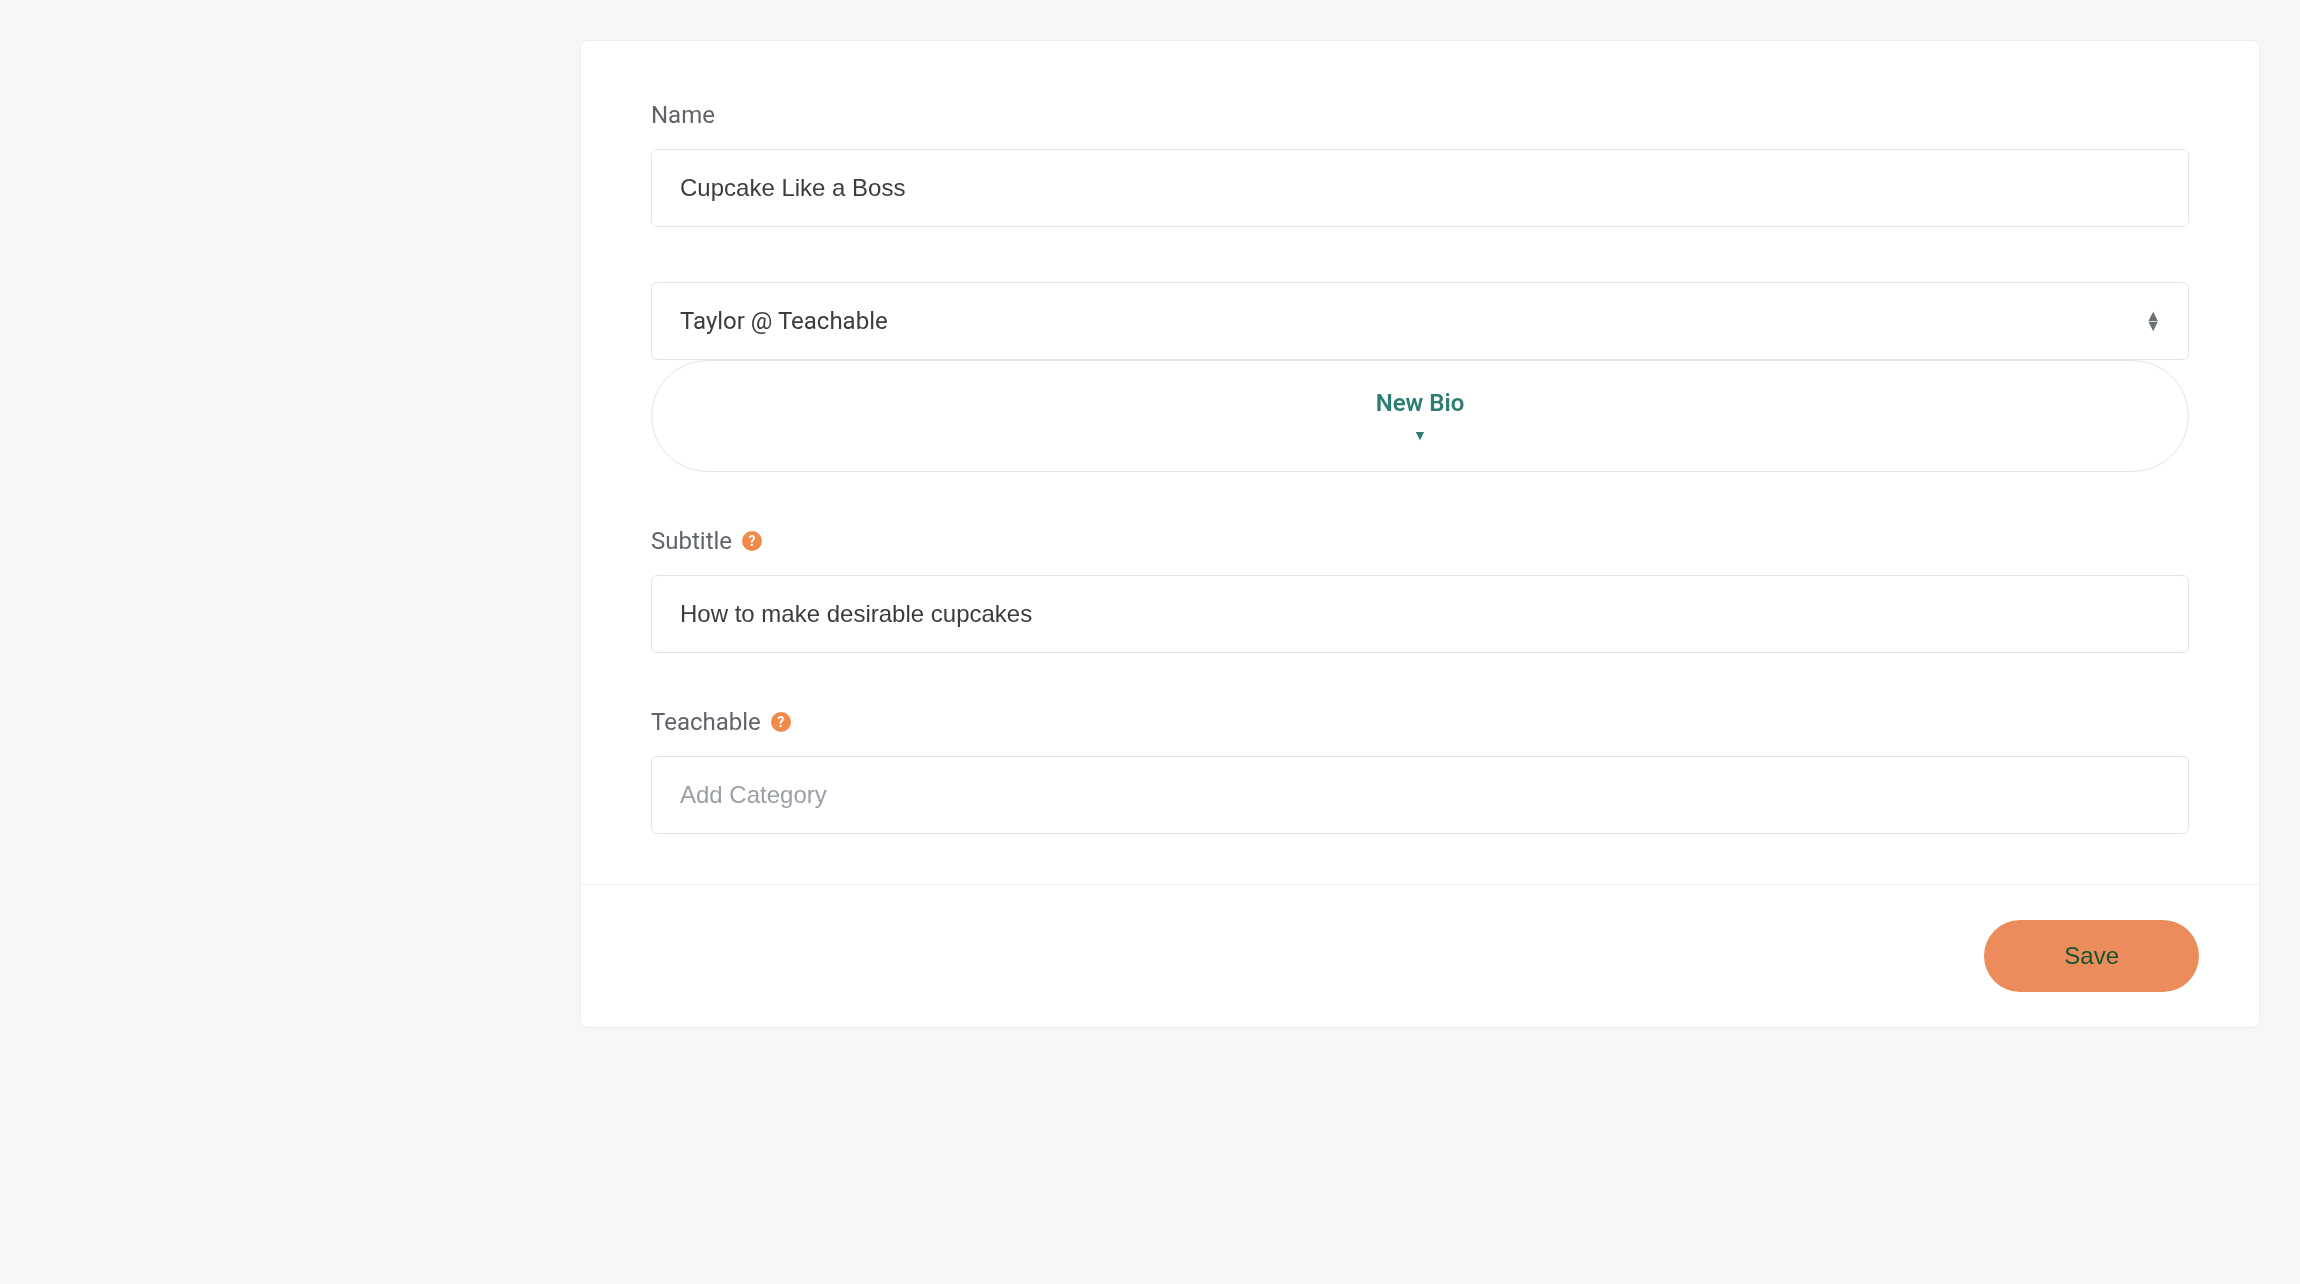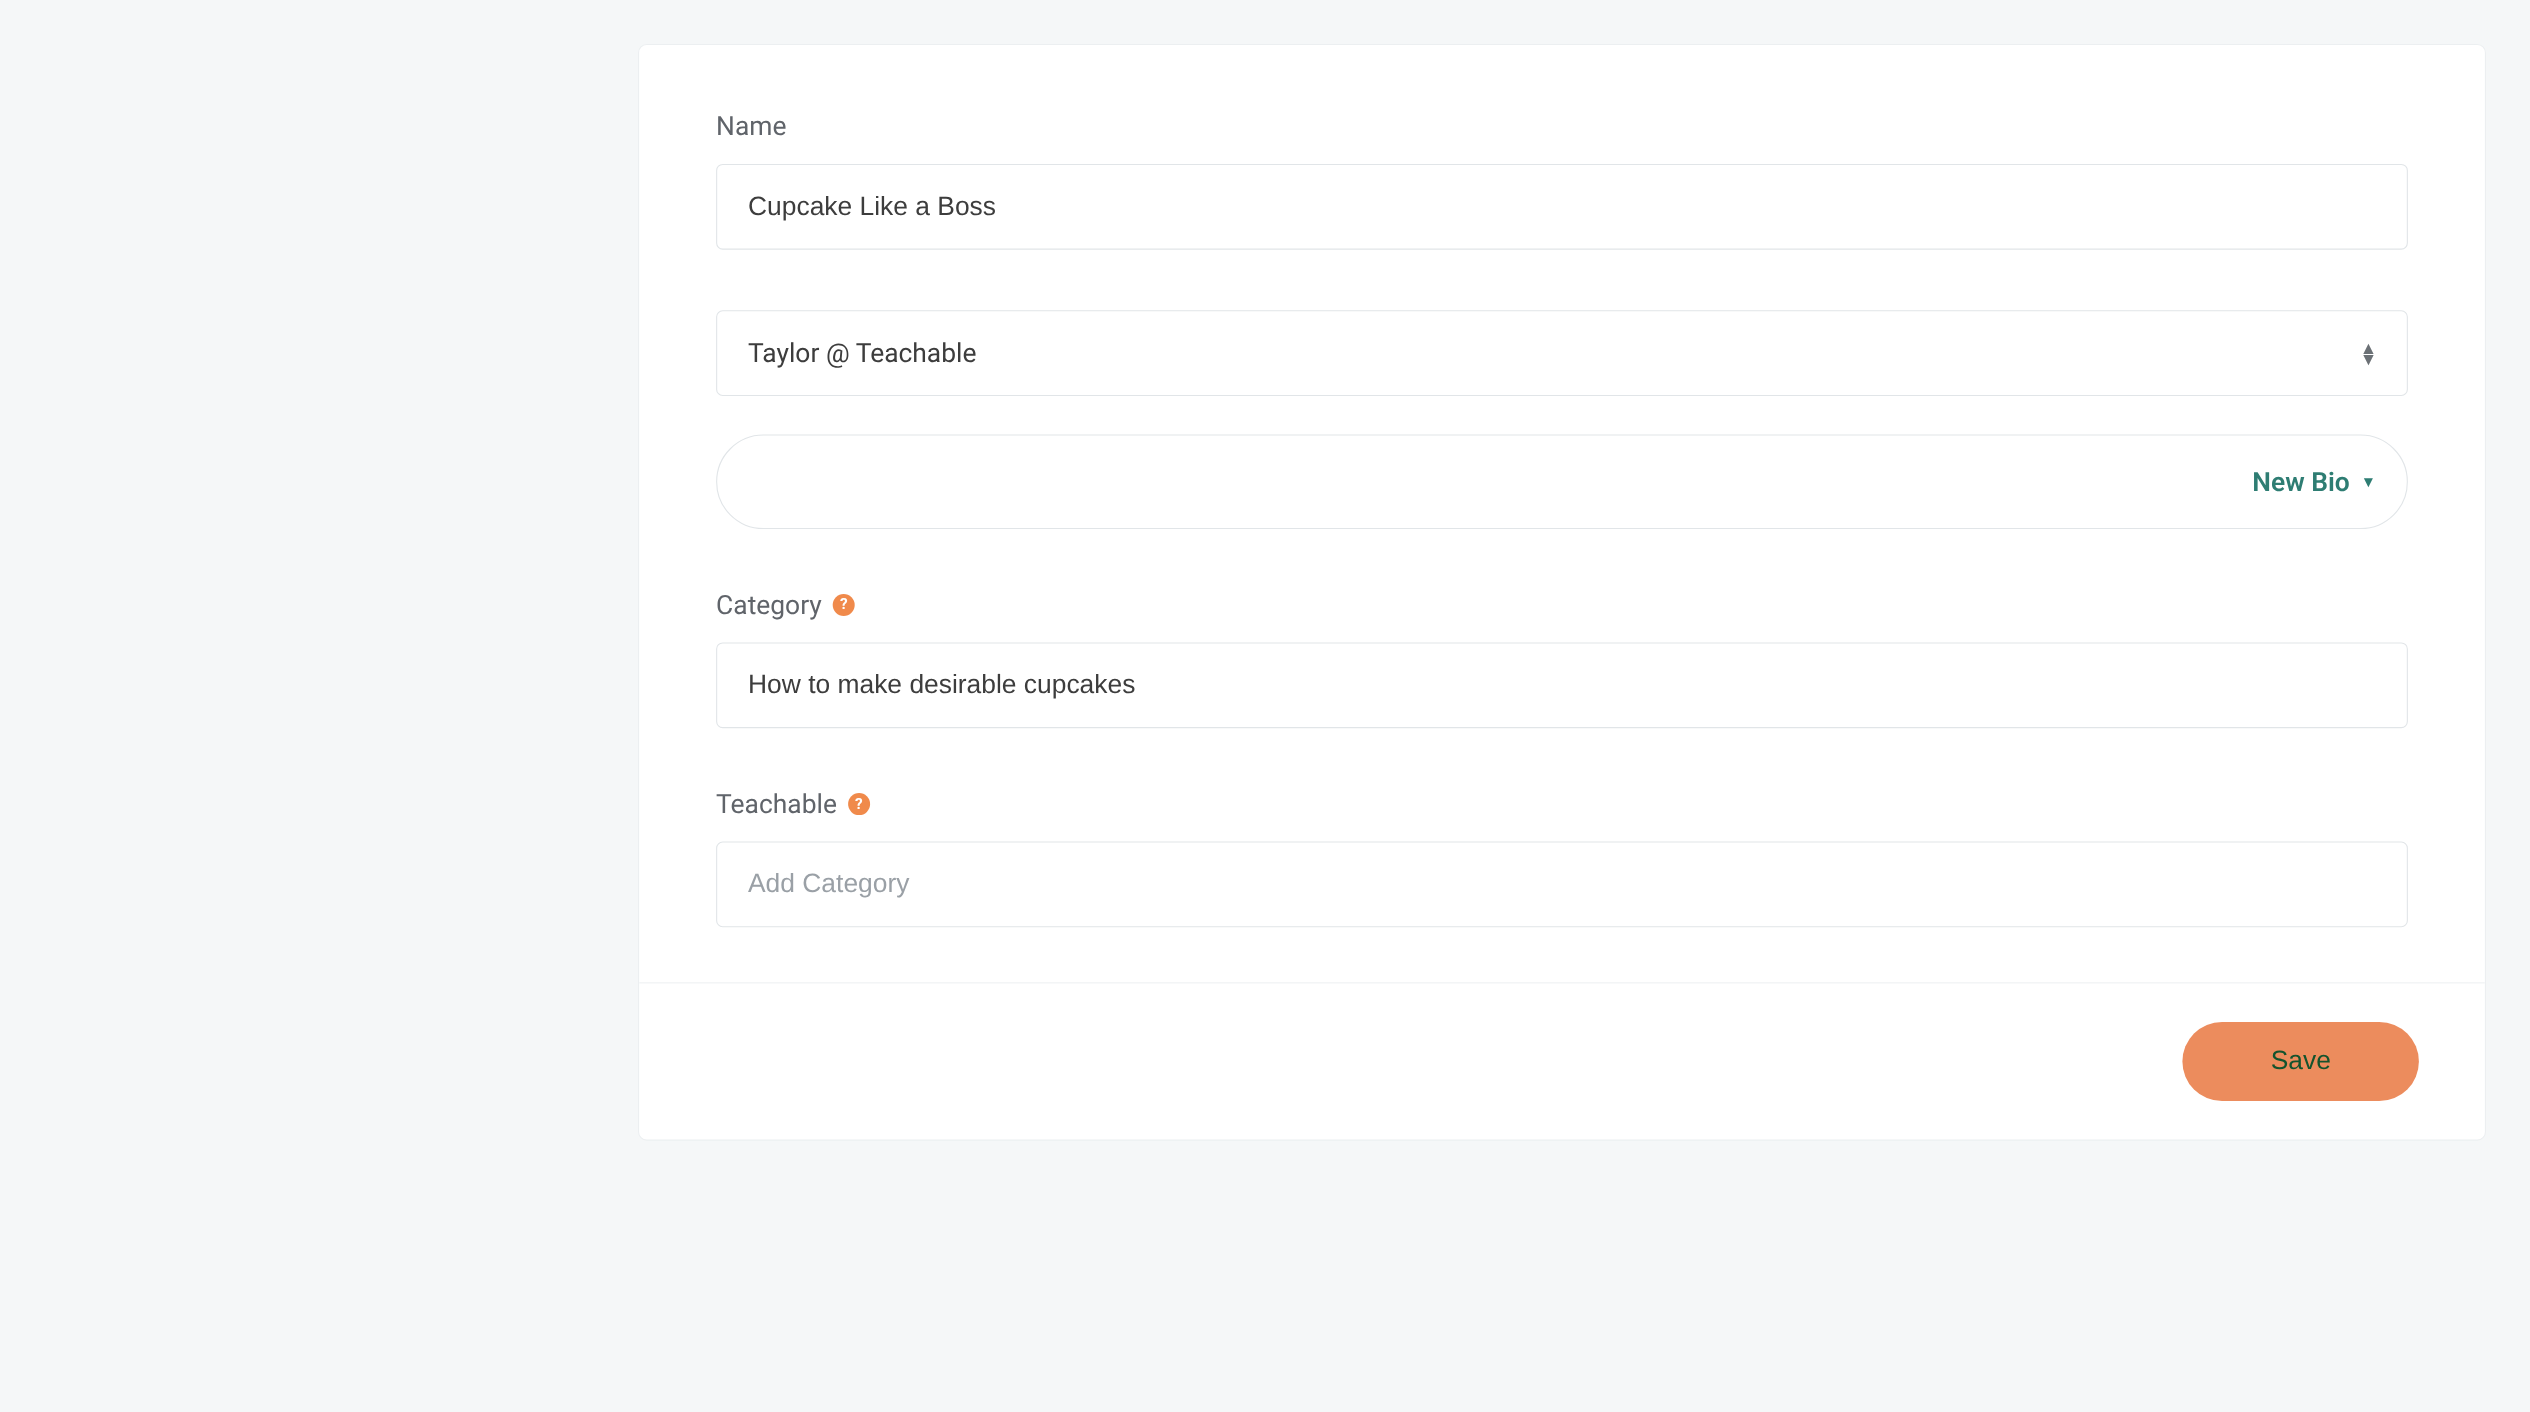--- a/index.html
+++ b/index.html
@@ -103,32 +103,32 @@
     position: absolute;
     right: 28px;
     top: 50%;
     transform: translateY(-50%);
     color: #6b7075;
     font-size: 16px;
     line-height: 0.6;
     pointer-events: none;
   }
   .pill-btn {
-    margin-top: 35px;
     border-radius: 999px;
     text-align: center;
     color: var(--accent-teal);
     font-weight: 600;
     padding: 28px;
     cursor: pointer;
     display: flex;
     align-items: center;
-    justify-content: flex-end;
+    justify-content: center;
     gap: 10px;
     font-size: 24px;
+    flex-direction: column;
   }
   .chevron-down {
     font-size: 14px;
     color: var(--accent-teal);
   }
   .card-footer {
     border-top: 1px solid #eef1f3;
     padding: 35px 60px;
     display: flex;
     justify-content: flex-end;
@@ -168,21 +168,21 @@
         </div>
 
         <div class="pill-btn">
           <span>New Bio</span>
           <span class="chevron-down">▼</span>
         </div>
       </div>
 
       <div class="field">
         <div class="label">
-          <span>Category</span>
+          <span>Subtitle</span>
           <span class="help-icon">?</span>
         </div>
         <input class="input" type="text" value="How to make desirable cupcakes" style="">
       </div>
 
       <div class="field">
         <div class="label">
           <span>Teachable</span>
           <span class="help-icon">?</span>
         </div>

